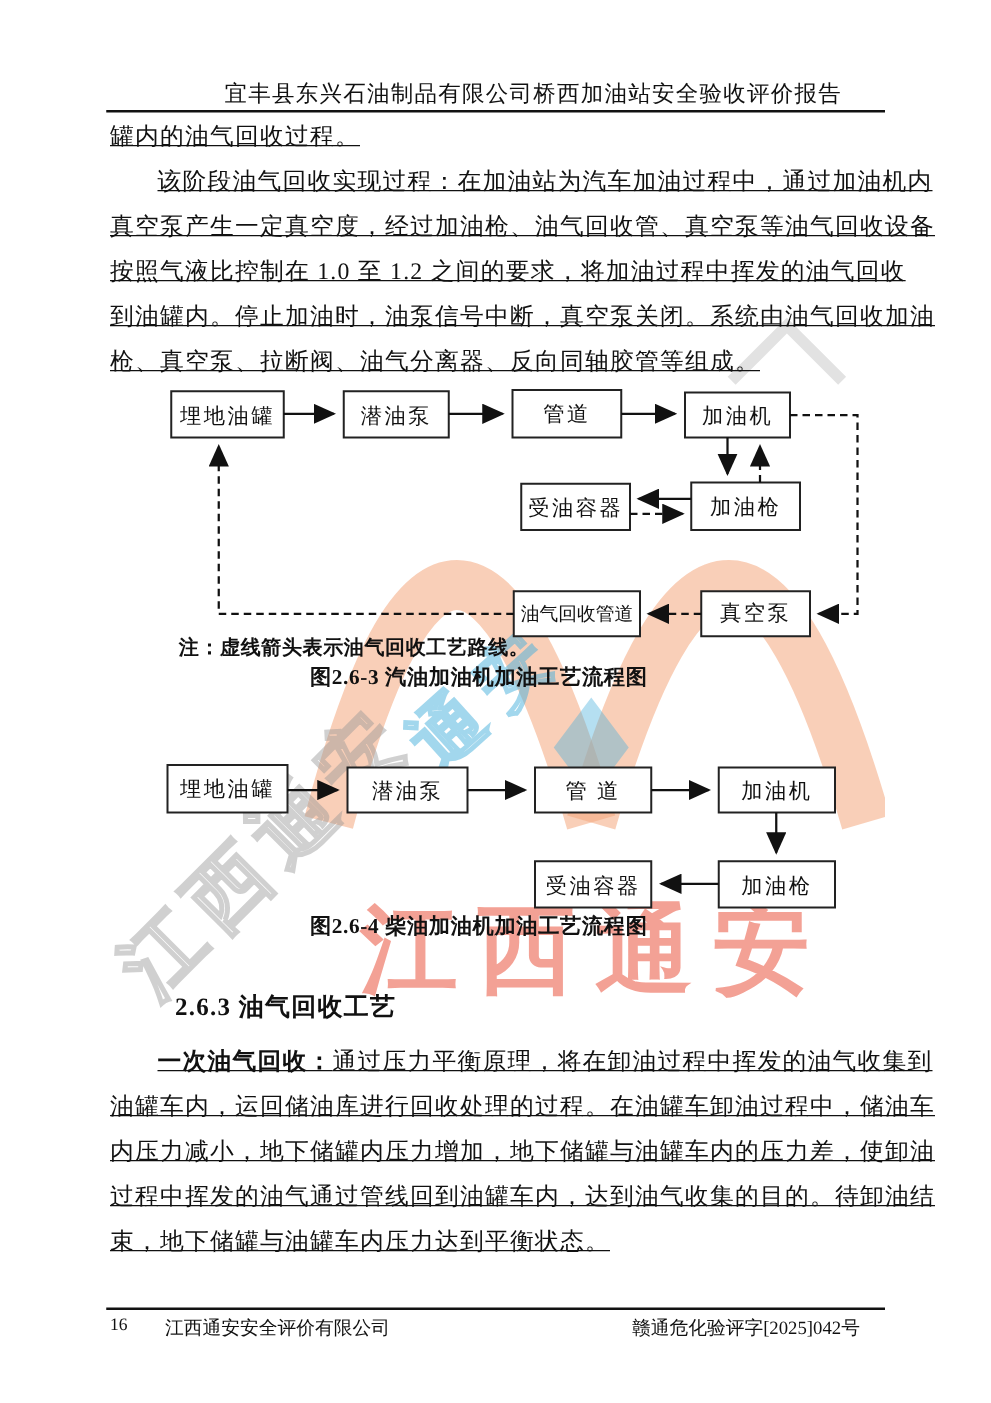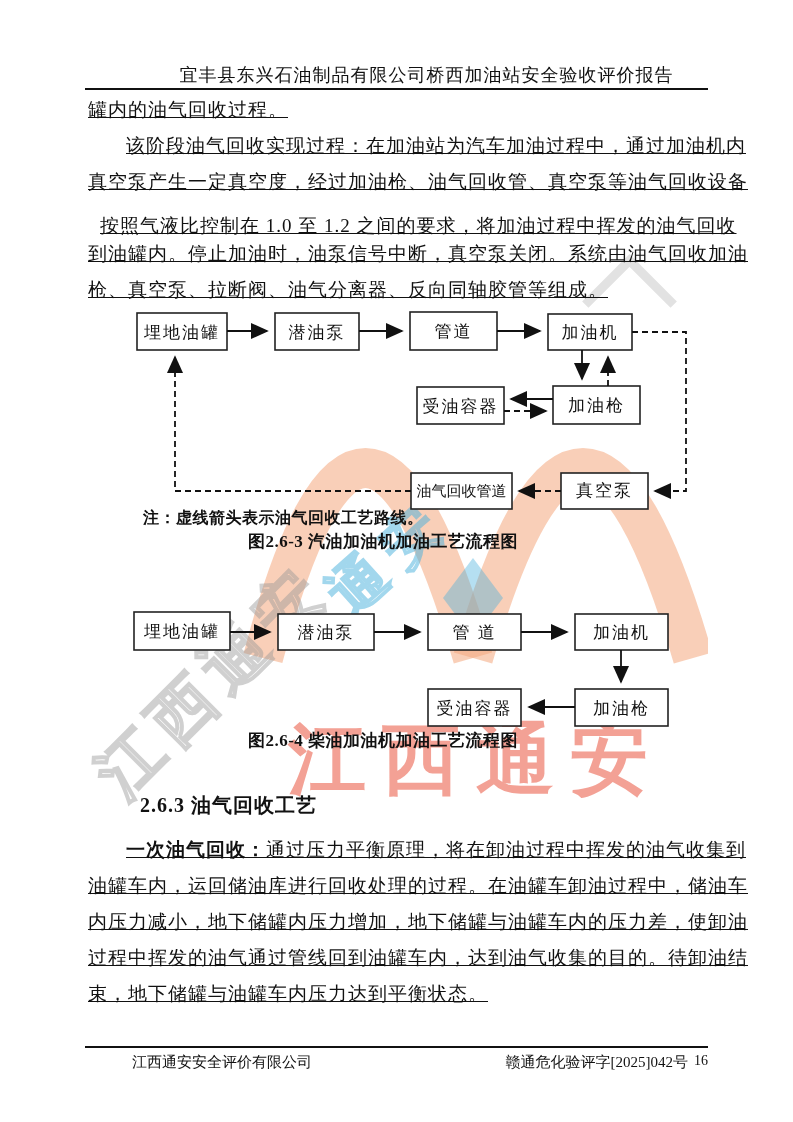--- a/index.html
+++ b/index.html
@@ -62,21 +62,21 @@
     font-size:17px;font-weight:bold;letter-spacing:.5px;
   }
   .cap1{top:530px;}
   .cap2{top:729px;}
   .section-h{
     top:792px;left:140px;font-size:20px;font-weight:bold;letter-spacing:1px;text-align:right;
   }
   .ftr-rule{top:1046px;left:85px;width:623px;border-top:2px solid #111;}
   .ftr{top:1053px;left:88px;width:620px;font-size:15px;}
   .ftr-left{position:absolute;left:0;top:0;margin-left:44px;}
-  .ftr-center{position:absolute;left:0;top:0;width:100%;text-align:right;font-size:14px;font-family:Liberation Serif, serif;}
+  .ftr-center{position:absolute;left:0;top:0;width:100%;text-align:left;font-size:14px;font-family:Liberation Serif, serif;}
   .ftr-right{position:absolute;right:20px;top:0;}
   
   svg text{
     font-family:"Liberation Serif","DejaVu Serif",serif;
     font-size:17px;letter-spacing:2px;fill:#111;
   }
   svg text.small{font-size:15px;letter-spacing:0px;}
   svg .box{fill:#ffffff;stroke:#222;stroke-width:1.6;}
   svg .ln{stroke:#111;stroke-width:1.8;fill:none;}
   svg .dash{stroke-dasharray:6 4;}
@@ -97,21 +97,21 @@
   <div class="wm wm-red-text">江西通安</div>
 
   <div class="content">
 
     <div class="abs hdr-title">宜丰县东兴石油制品有限公司桥西加油站安全验收评价报告</div>
     <div class="abs hdr-rule"></div>
 
     <div class="abs bodyline" style="top:92px;">罐内的油气回收过程。</div>
     <div class="abs bodyline indent" style="top:128px;">该阶段油气回收实现过程：在加油站为汽车加油过程中，通过加油机内</div>
     <div class="abs bodyline" style="top:164px;">真空泵产生一定真空度，经过加油枪、油气回收管、真空泵等油气回收设备</div>
-    <div class="abs bodyline" style="top:208px;margin-left:12px;">按照气液比控制在 1.0 至 1.2 之间的要求，将加油过程中挥发的油气回收</div>
+    <div class="abs bodyline" style="top:200px;">按照气液比控制在 1.0 至 1.2 之间的要求，将加油过程中挥发的油气回收</div>
     <div class="abs bodyline" style="top:236px;text-align:center;">到油罐内。停止加油时，油泵信号中断，真空泵关闭。系统由油气回收加油</div>
     <div class="abs bodyline" style="top:272px;">枪、真空泵、拉断阀、油气分离器、反向同轴胶管等组成。</div>
 
     <svg class="abs" style="top:302px;left:88px;" width="617" height="215" viewBox="0 0 617 215">
       <defs>
         <marker id="ah1" markerWidth="11" markerHeight="9" refX="9" refY="4.5" orient="auto">
           <path d="M0,0 L10,4.5 L0,9 z" fill="#111"></path>
         </marker>
       </defs>
 

